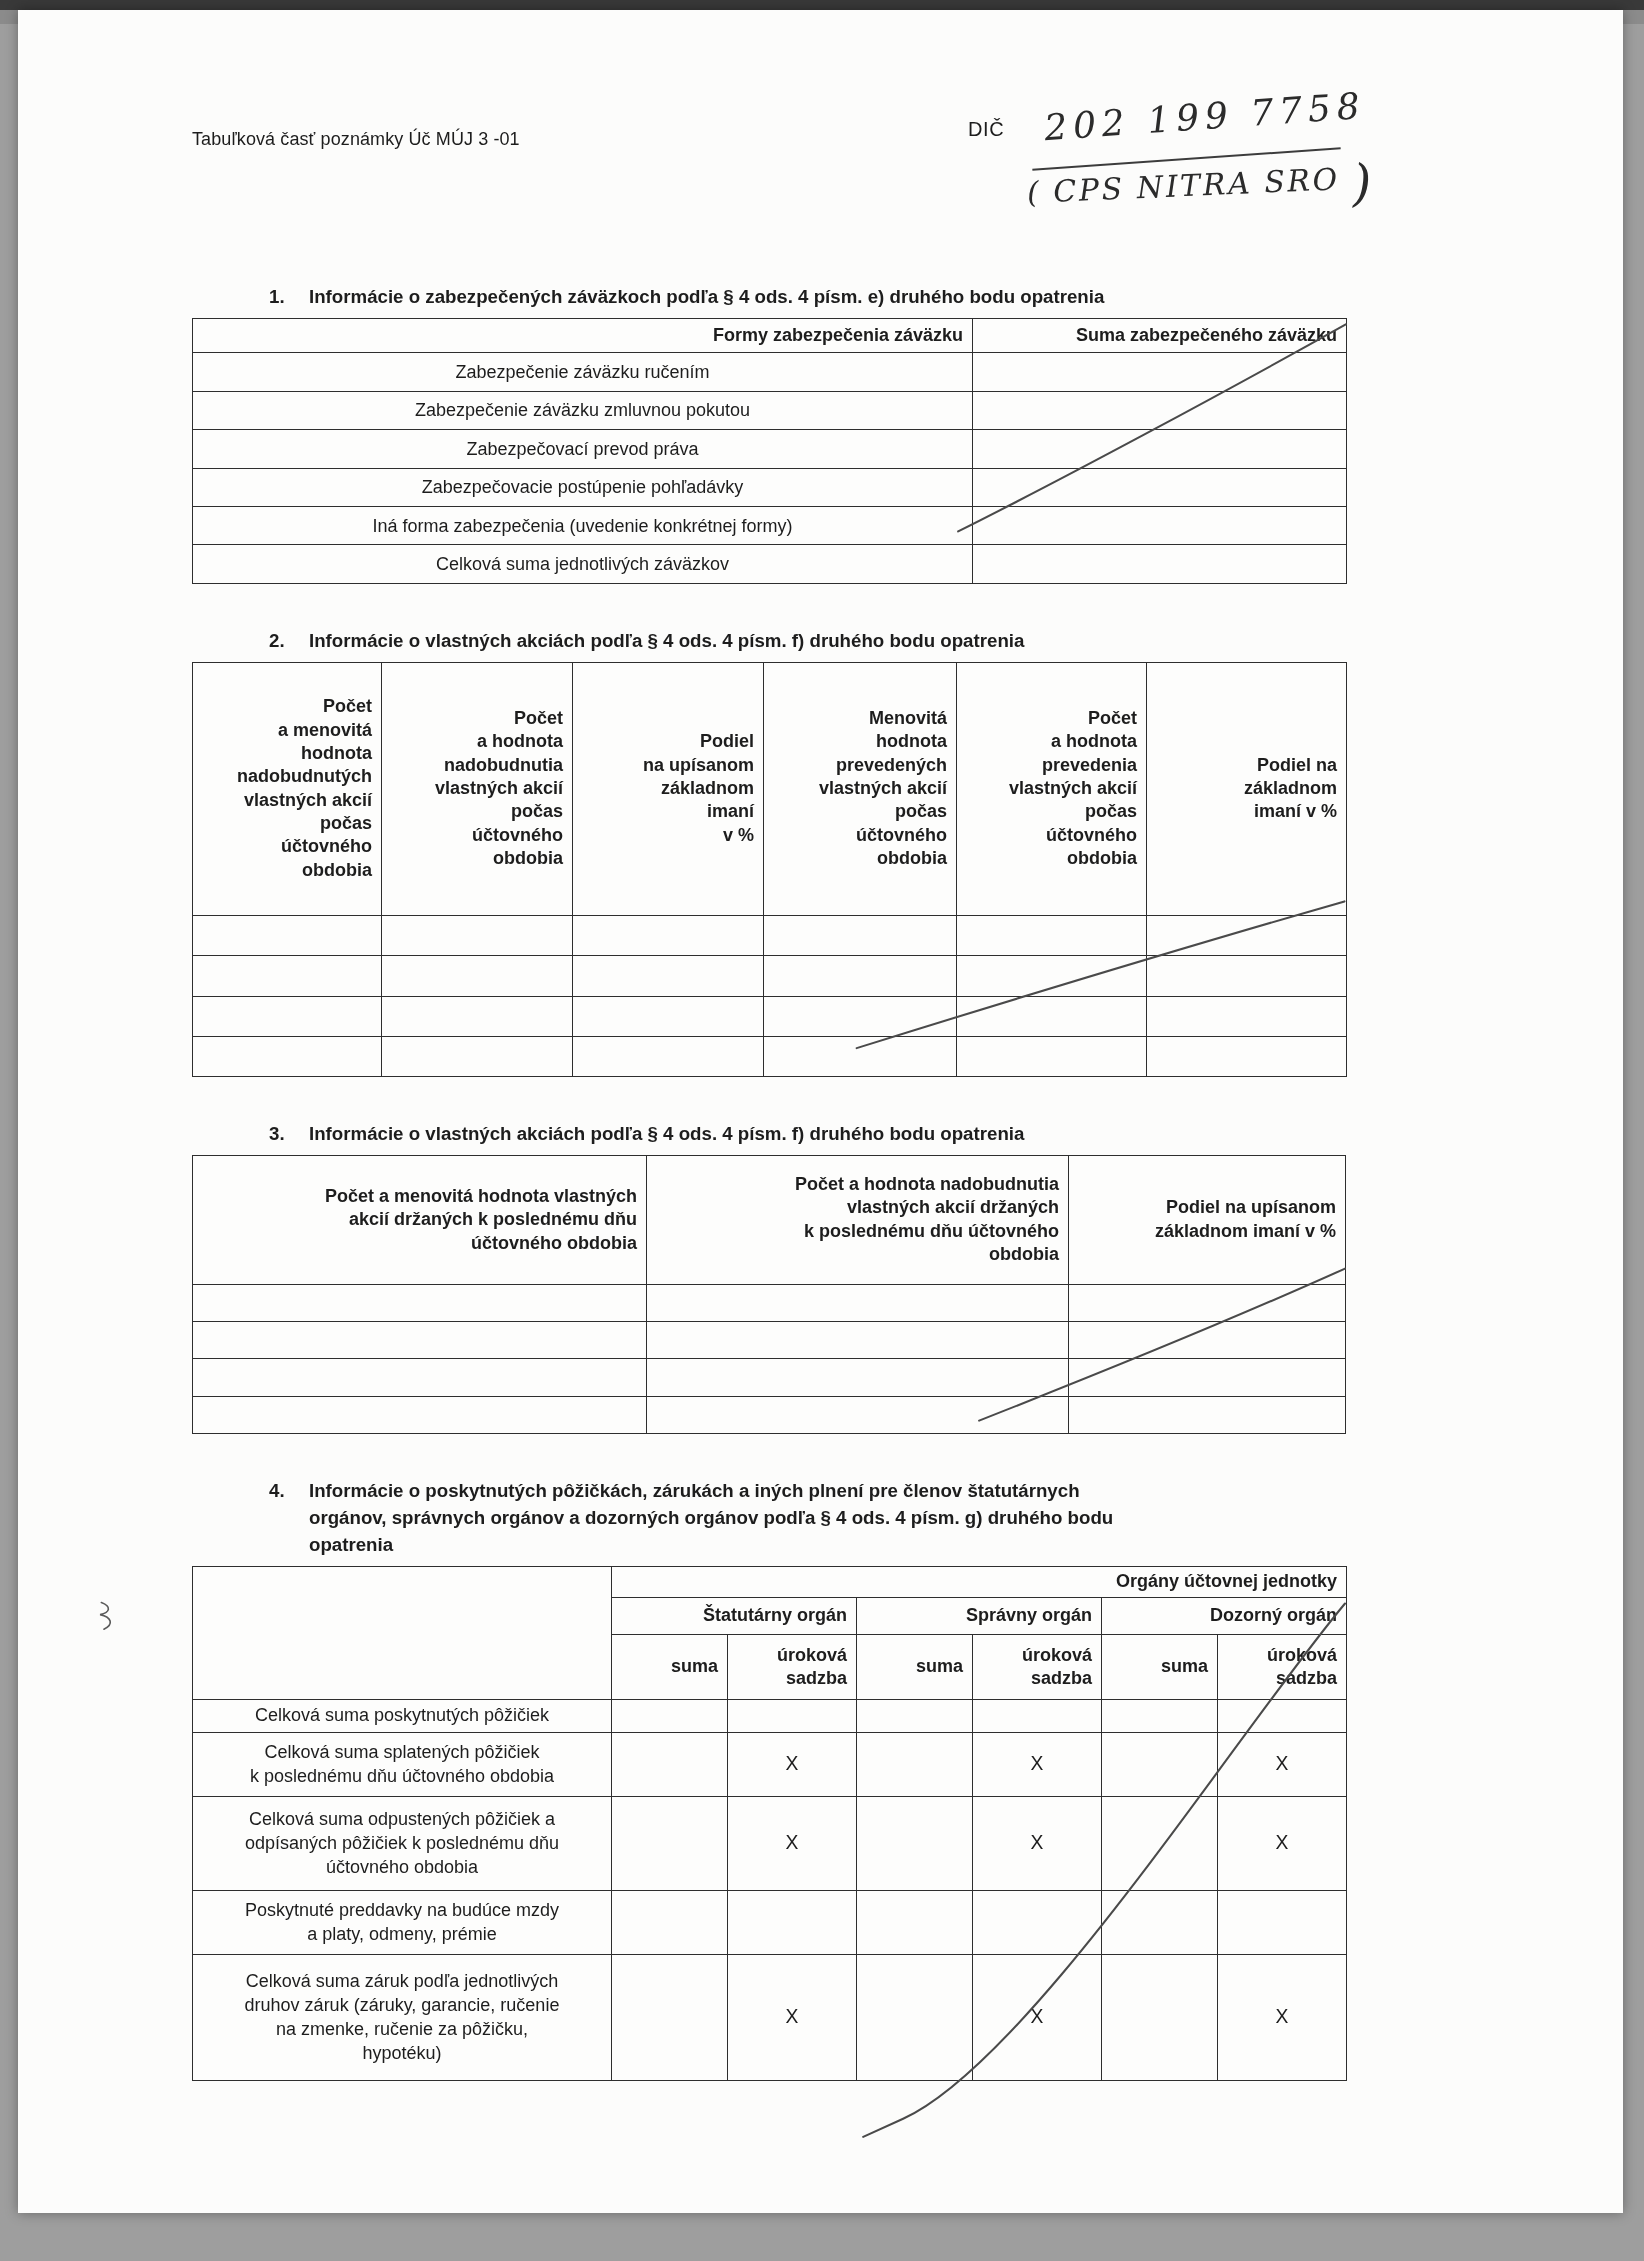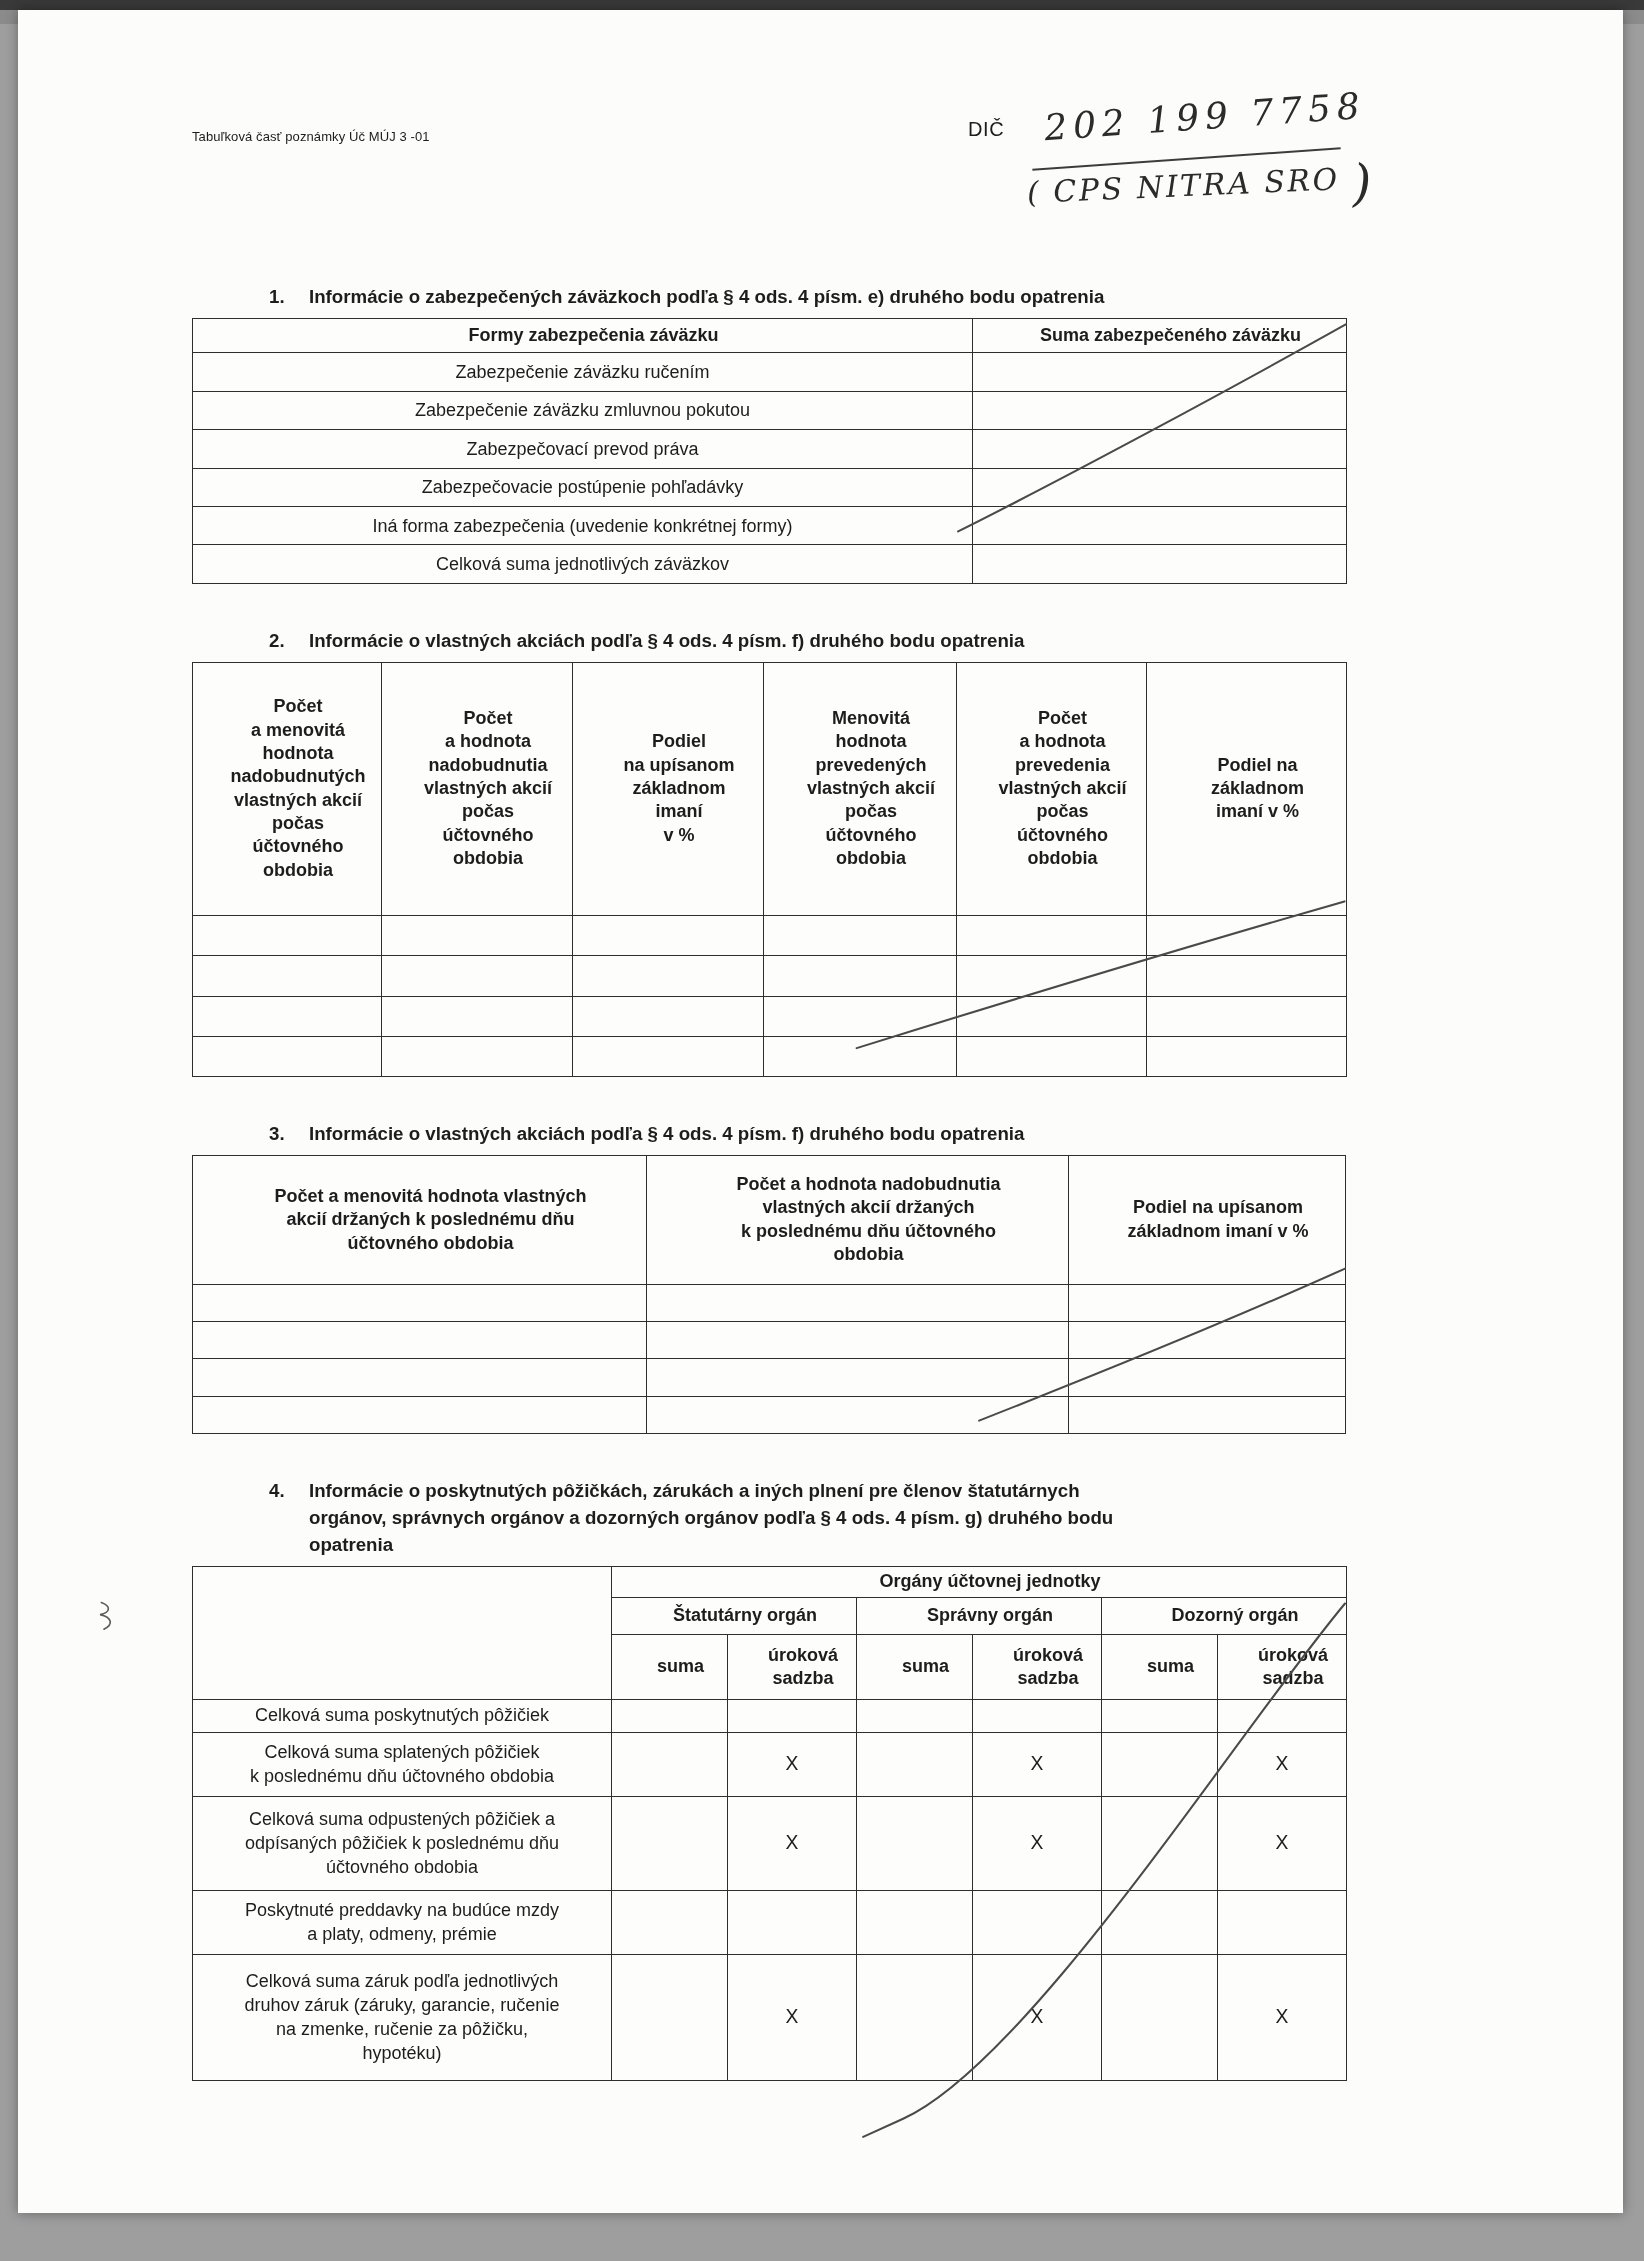--- a/index.html
+++ b/index.html
@@ -11,40 +11,40 @@
   .scan-strip-top{position:absolute;top:0;left:0;width:1644px;height:9.7px;background:#393939;}
   .scan-strip-top2{position:absolute;top:9.7px;left:0;width:1644px;height:14px;background:#8b8b8b;}
   .paper{
     position:absolute;left:18px;top:10.3px;width:1605px;height:2203px;
     background:#fcfcfb;box-shadow:0 0 11.6px rgba(0,0,0,.35);
   }
   .content{position:absolute;left:174px;top:119px;width:1160px;}
 
   
   .doc-header{position:relative;height:97px;}
-  .form-title{font-size:13px;letter-spacing:0.1px;}
+  .form-title{font-size:18px;letter-spacing:0.1px;}
   .dic-block{position:absolute;left:776px;top:-11.6px;width:657px;height:103px;}
   .dic-label{font-size:20px;letter-spacing:0.6px;}
   .hw{font-family:"DejaVu Serif",serif;font-style:italic;color:#2b2b2b;}
   .hw-number{position:absolute;left:76px;top:-22px;font-size:36px;letter-spacing:5.8px;transform:rotate(-4deg);white-space:nowrap;}
   .hw-underline{position:absolute;left:64px;top:40px;width:309px;height:1.9px;background:#3c3c3c;transform:rotate(-4deg);}
   .hw-company{position:absolute;left:59px;top:43px;font-size:30px;letter-spacing:2.6px;transform:rotate(-2.5deg);white-space:nowrap;}
   .hw-company .bigparen{font-size:50px;vertical-align:-11.6px;}
 
   
   .sec-heading{display:flex;gap:17px;margin:43px 0 7.7px 77px;font-weight:bold;font-size:18.7px;line-height:1.45;}
   .sec-heading.first{margin-top:57px;}
   .sec-num{min-width:23px;}
   .sec-text{white-space:pre-line;max-width:1005px;}
 
   
   .twrap{position:relative;width:1153px;}
   table.t{border-collapse:collapse;table-layout:fixed;width:1153px;background:#fdfdfc;}
   table.t th,table.t td{border:1.3px solid #2e2e2e;padding:3.2px 9px;font-size:18px;vertical-align:middle;}
-  table.t th{font-weight:bold;text-align:center;line-height:1.3;padding-left:31px;}
+  table.t th{font-weight:bold;text-align:right;line-height:1.3;padding-left:31px;}
   td.rowlabel{text-align:center;line-height:1.35;}
   td.empty{height:31px;}
   .pre{white-space:pre-line;}
 
   .t1 th{height:27px;}
   .t1 td.rowlabel{height:28px;}
 
   .t2 th{height:246px;padding:5.2px 3.9px;}
   .t2 td.empty{height:33px;}
 

